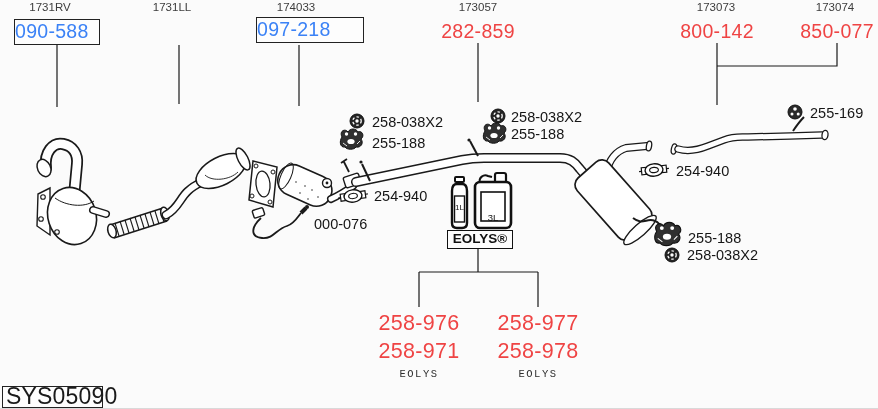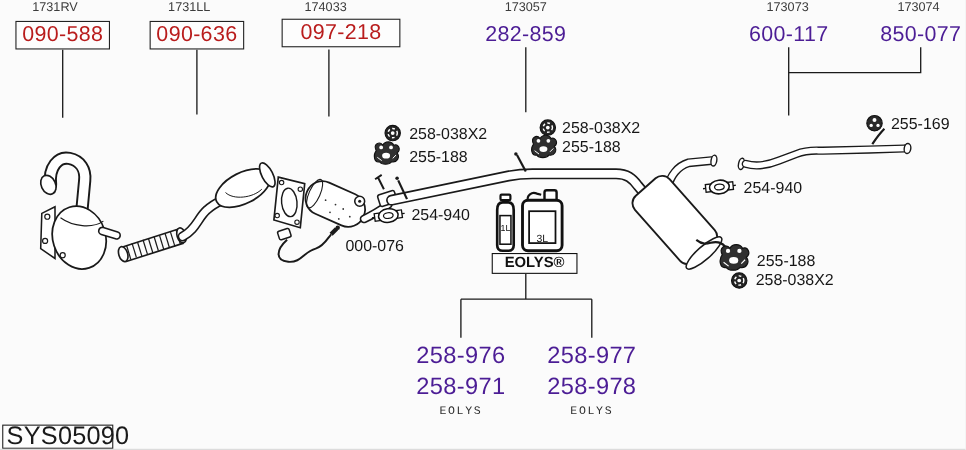--- a/index.html
+++ b/index.html
@@ -1,33 +1,33 @@
 <!DOCTYPE html>
 <html><head>
 <meta charset="utf-8">
 <style>
   html,body{margin:0;padding:0;background:#e8e8e8;}
   #stage{
     position:relative;width:878px;height:409px;background:#fbfbfb;
     font-family:"Liberation Sans",sans-serif;overflow:hidden;
   }
   #art{position:absolute;left:0;top:0;width:878px;height:409px;}
-  .lbl{position:absolute;white-space:nowrap;color:#4c1d95;}
+  .lbl{position:absolute;white-space:nowrap;color:#ef4444;}
   .ref{font-size:11.5px;color:#3c3c3c;transform:translateX(-50%);}
   .pn{font-size:19.5px;transform:translateX(-50%);letter-spacing:.3px;}
   .pnbox{
     position:absolute;box-sizing:border-box;height:26px;border:1.5px solid #222;
-    background:#fdfdfd;text-align:center;font-size:19.5px;line-height:23px;
-    color:#b91c1c;letter-spacing:.3px;
+    background:#fdfdfd;font-size:19.5px;line-height:23px;
+    color:#3b82f6;letter-spacing:.3px;
   }
   .comp{font-size:14.5px;color:#161616;}
   .big{font-size:21.5px;transform:translateX(-50%);letter-spacing:.3px;}
   .eolys-sm{font-size:10.5px;color:#2e2e2e;letter-spacing:1.5px;transform:translateX(-50%);font-family:Liberation Mono, monospace;}
   .brandbox{
-    position:absolute;left:447px;top:230px;width:78px;height:19px;
+    position:absolute;left:447px;top:230px;width:66px;height:19px;
     box-sizing:border-box;border:1.6px solid #111;background:#fdfdfd;
     text-align:center;font-weight:bold;font-size:13.5px;line-height:16px;color:#111;
   }
   .bottlelbl{position:absolute;font-weight:normal;color:#111;transform:translateX(-50%);}
   .syscode{
     position:absolute;left:2px;top:386px;width:101px;height:22px;
     box-sizing:border-box;border:1.3px solid #222;background:#fdfdfd;
     font-size:23px;line-height:19px;color:#1a1a1a;padding-left:3px;letter-spacing:.2px;
   }
   .baseline{position:absolute;left:0;bottom:0;width:878px;height:1px;background:#d9d9d9;}
@@ -198,25 +198,24 @@
   </svg>
 
   <div class="lbl ref" style="left:50px;top:1px;">1731RV</div>
   <div class="lbl ref" style="left:172px;top:1px;">1731LL</div>
   <div class="lbl ref" style="left:296px;top:1px;text-align:center;">174033</div>
   <div class="lbl ref" style="left:478px;top:1px;">173057</div>
   <div class="lbl ref" style="left:716px;top:1px;">173073</div>
   <div class="lbl ref" style="left:835px;top:1px;">173074</div>
 
   <div class="pnbox" style="left:14px;top:19px;width:86px;">090-588</div>
-  <div class="pnbox" style="left:136px;top:19px;width:86px;">090-636</div>
   <div class="pnbox" style="left:256px;top:17px;width:108px;">097-218</div>
 
   <div class="lbl pn" style="left:478px;top:20px;">282-859</div>
-  <div class="lbl pn" style="left:717px;top:20px;">600-117</div>
+  <div class="lbl pn" style="left:717px;top:20px;">800-142</div>
   <div class="lbl pn" style="left:837px;top:20px;">850-077</div>
 
   <div class="lbl comp" style="left:372px;top:114px;">258-038X2</div>
   <div class="lbl comp" style="left:372px;top:135px;">255-188</div>
   <div class="lbl comp" style="left:511px;top:109px;">258-038X2</div>
   <div class="lbl comp" style="left:511px;top:126px;">255-188</div>
   <div class="lbl comp" style="left:374px;top:188px;">254-940</div>
   <div class="lbl comp" style="left:314px;top:216px;">000-076</div>
   <div class="lbl comp" style="left:676px;top:163px;">254-940</div>
   <div class="lbl comp" style="left:688px;top:230px;">255-188</div>

